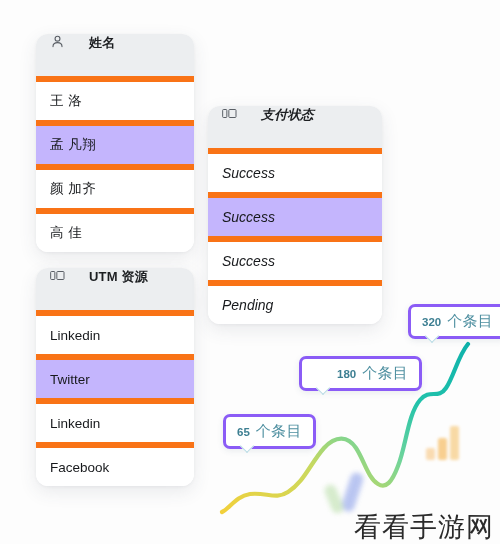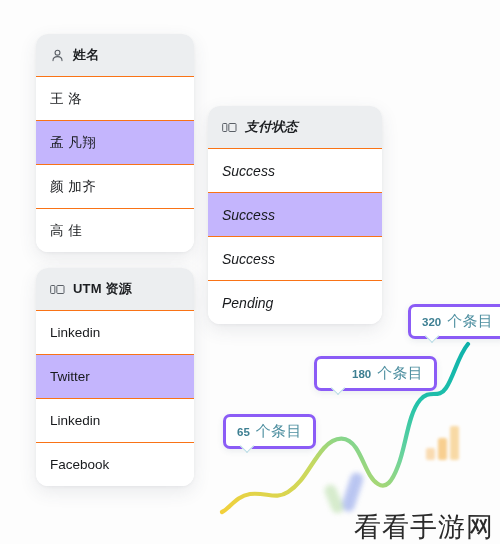--- a/index.html
+++ b/index.html
@@ -25,22 +25,21 @@
     overflow: hidden;
   }
 
   #card-name   { left: 36px;  top: 34px;  width: 158px; }
   #card-utm    { left: 36px;  top: 268px; width: 158px; }
   #card-status { left: 208px; top: 106px; width: 174px; font-style: italic; }
 
   .card-header {
     background: #eceef0;
     display: flex;
-    align-items: center;
-    gap: 8px;
+    gap: 24px;
     padding: 0 14px;
     height: 42px;
     box-sizing: border-box;
   }
   .card-header .hdr-label {
     font-size: 13px;
     font-weight: bold;
     color: #1c1e21;
     letter-spacing: .2px;
     white-space: nowrap;
@@ -57,21 +56,21 @@
 
   .row {
     height: 44px;
     display: flex;
     align-items: center;
     padding: 0 14px;
     box-sizing: border-box;
     font-size: 13.5px;
     color: #17191c;
     background: #ffffff;
-    border-top: 1px solid #f97316;
+    border-top: 6px solid #f97316;
   }
   .row.alt { background: #c4b5fd; }
   .row.cjk { font-size: 13.5px; letter-spacing: .5px; }
 
   
   #card-status .row { height: 44px; font-size: 14px; }
 
   
   #chart-area {
     position: absolute;
@@ -111,21 +110,21 @@
     left: 16px;
     bottom: -5px;
     width: 9px;
     height: 9px;
     background: #ffffff;
     border-right: 1px solid #b9dbe4;
     border-bottom: 1px solid #b9dbe4;
     transform: rotate(45deg);
   }
   #badge-65  { left: 27px;  top: 118px; }
-  #badge-180 { left: 118px; top: 60px; padding-left: 35px; }
+  #badge-180 { left: 103px; top: 60px; padding-left: 35px; }
   #badge-320 { left: 212px; top: 8px; }
 
   
   .deco {
     position: absolute;
     pointer-events: none;
   }
   #deco-blue {
     left: 320px; top: 466px;
     width: 48px; height: 52px;

